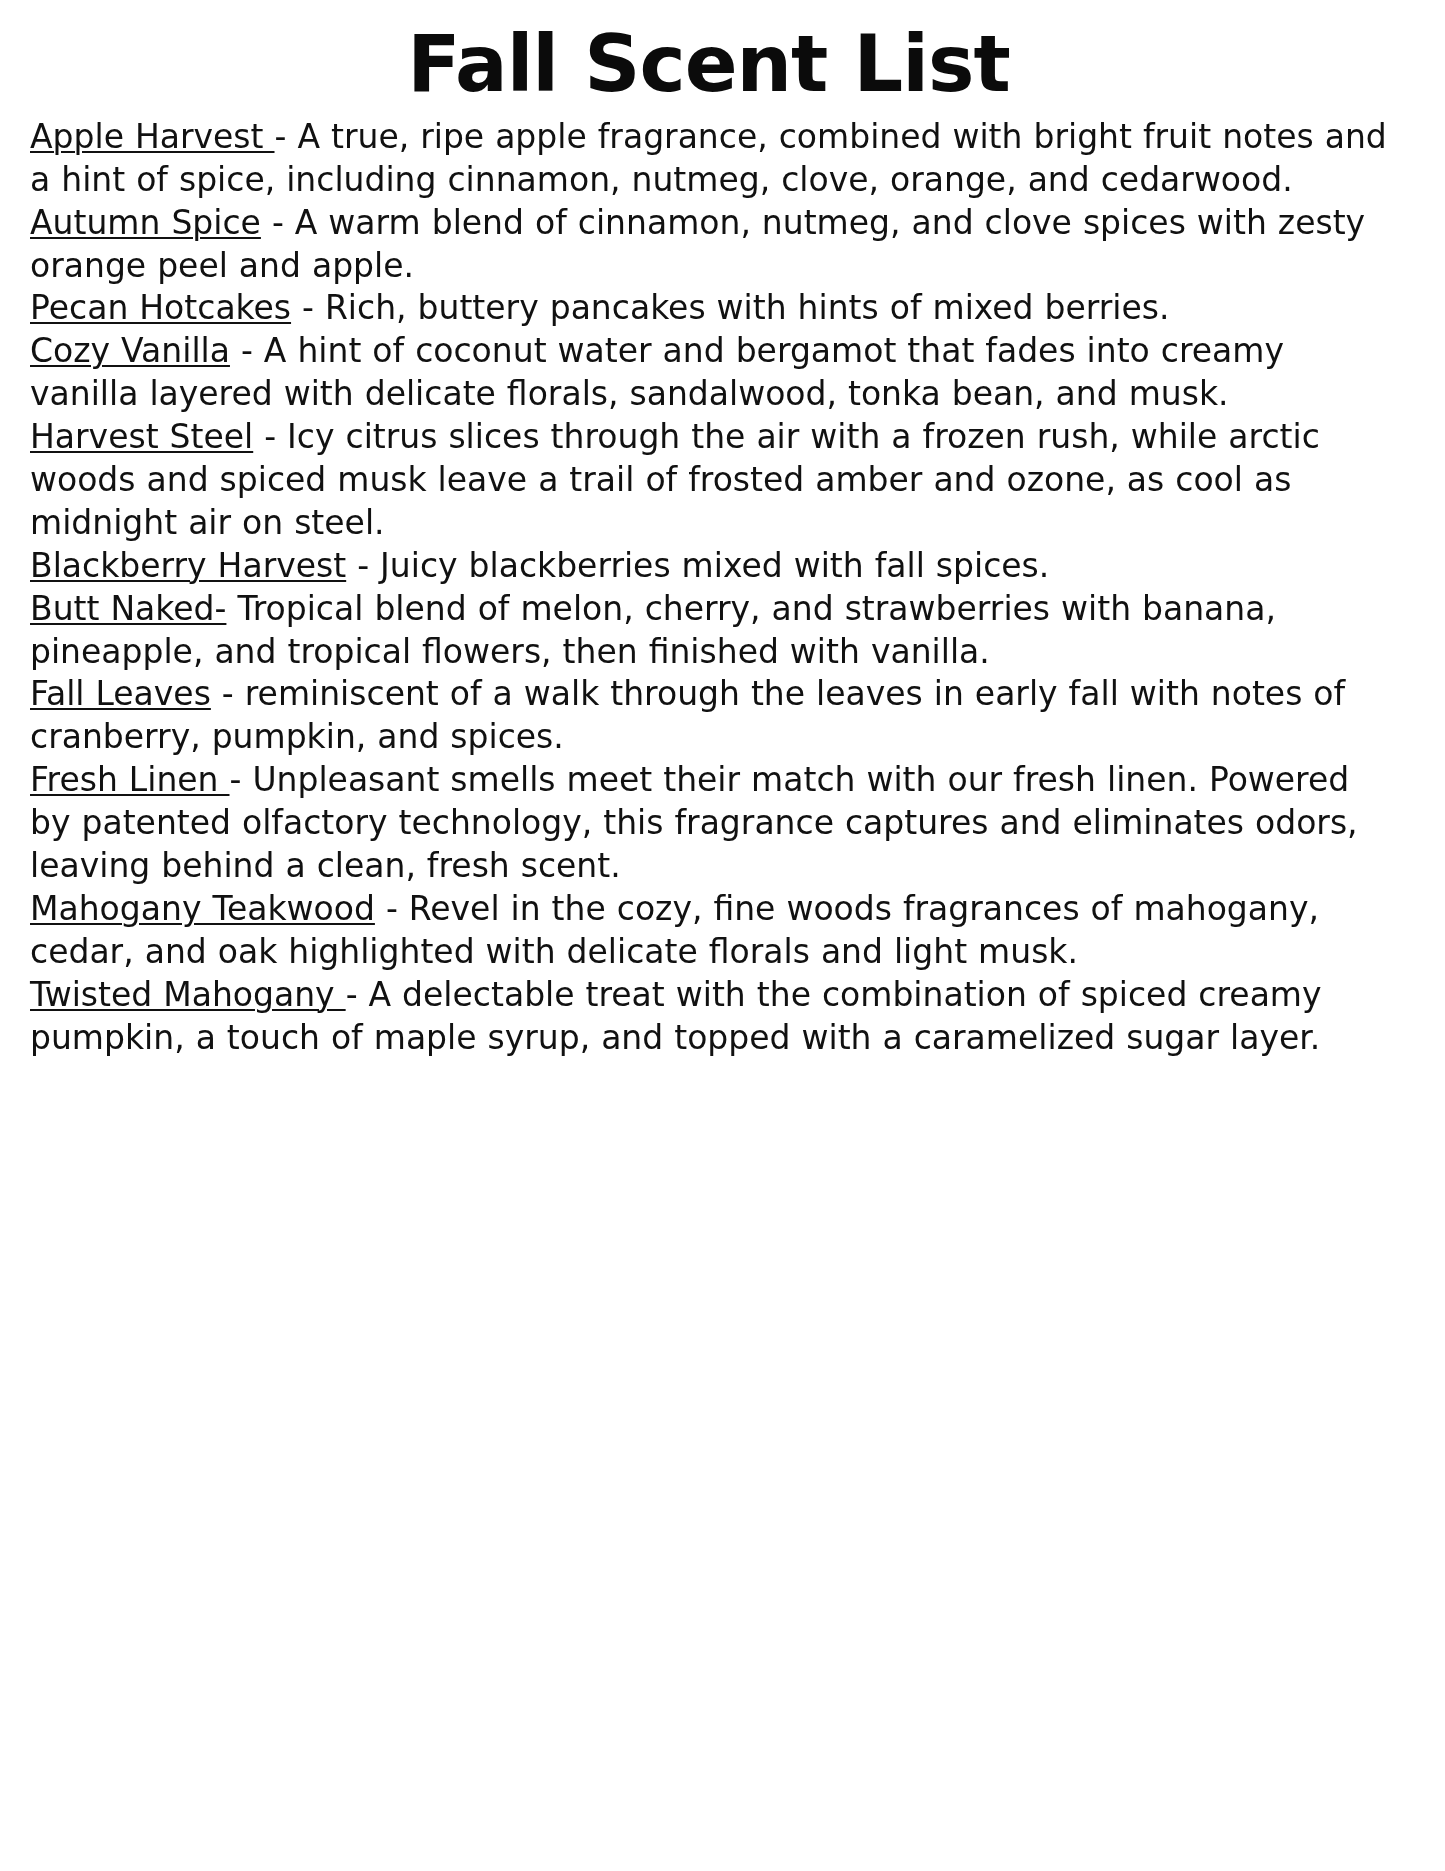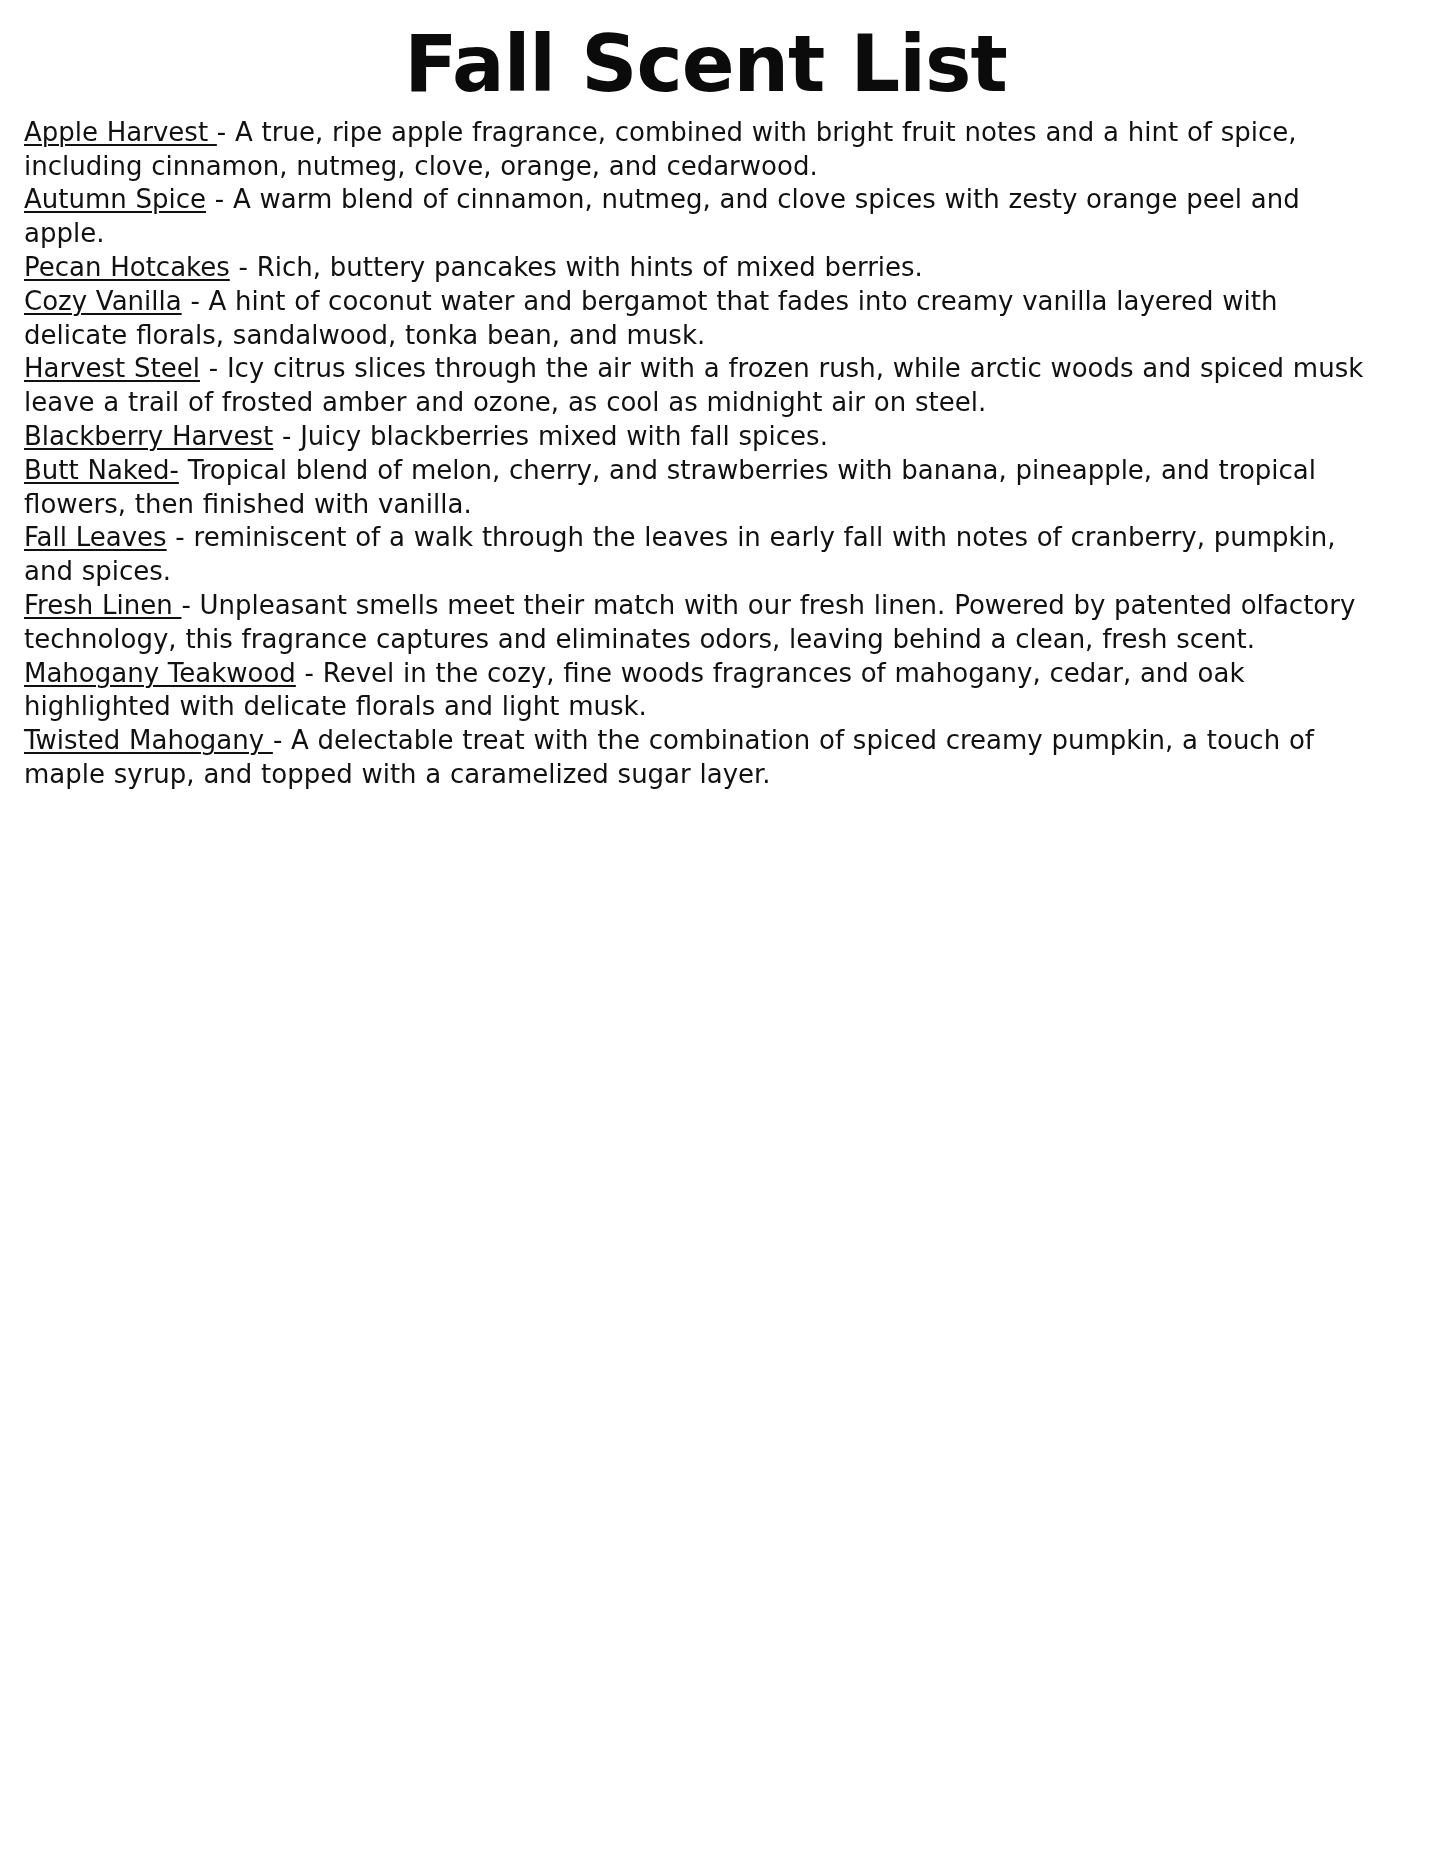--- a/index.html
+++ b/index.html
@@ -11,40 +11,40 @@
     width: 1445px;
     min-height: 1871px;
     font-family: "DejaVu Sans", sans-serif;
     color: #000000;
     -webkit-font-smoothing: antialiased;
   }
   .page {
     width: 1445px;
     min-height: 1871px;
     box-sizing: border-box;
-    padding: 18px 58px 40px 24px;
+    padding: 18px 58px 40px 30px;
     background: #ffffff;
   }
   .doc-title {
     font-family: "DejaVu Sans", sans-serif;
     font-weight: 700;
     font-size: 78px;
     line-height: 1.05;
     letter-spacing: -1px;
     text-align: center;
     margin: 6px 0 10px 0;
     color: #0b0b0b;
   }
   .scent-list {
     margin: 0;
     padding: 0;
     list-style: none;
   }
   .scent-item {
-    font-size: 26px;
+    font-size: 33px;
     line-height: 1.30;
     margin: 0 0 0 0;
     color: #111111;
     text-align: left;
     word-spacing: 0.5px;
   }
   .scent-name {
     text-decoration: underline;
     text-underline-offset: 3px;
     text-decoration-thickness: 2px;

